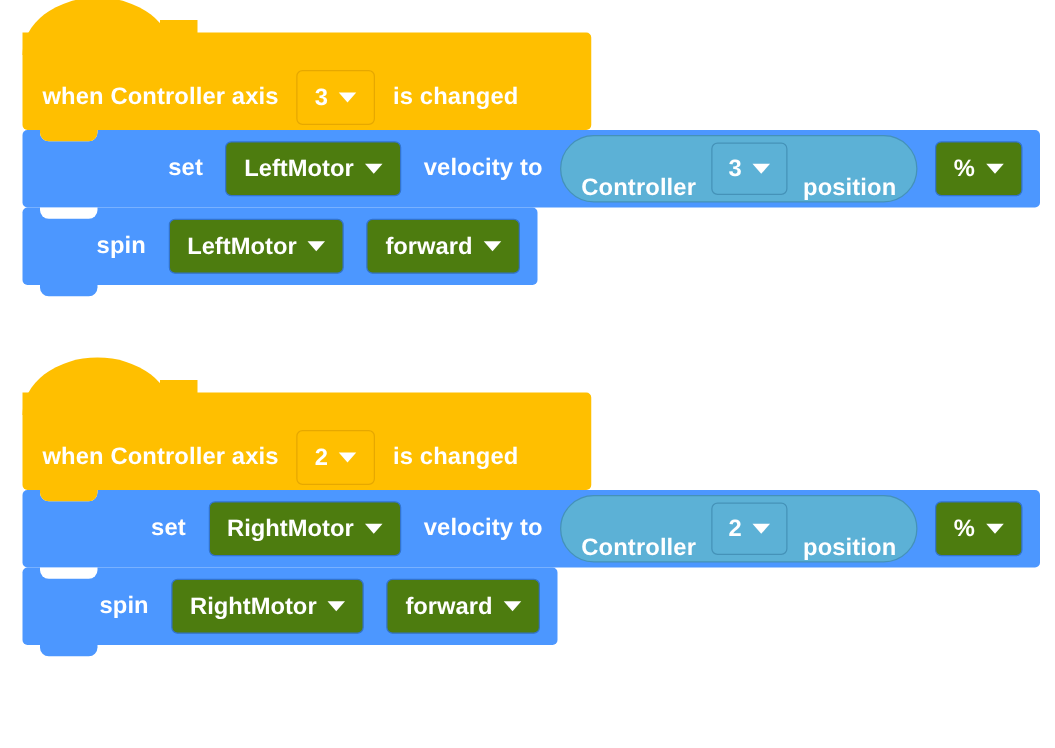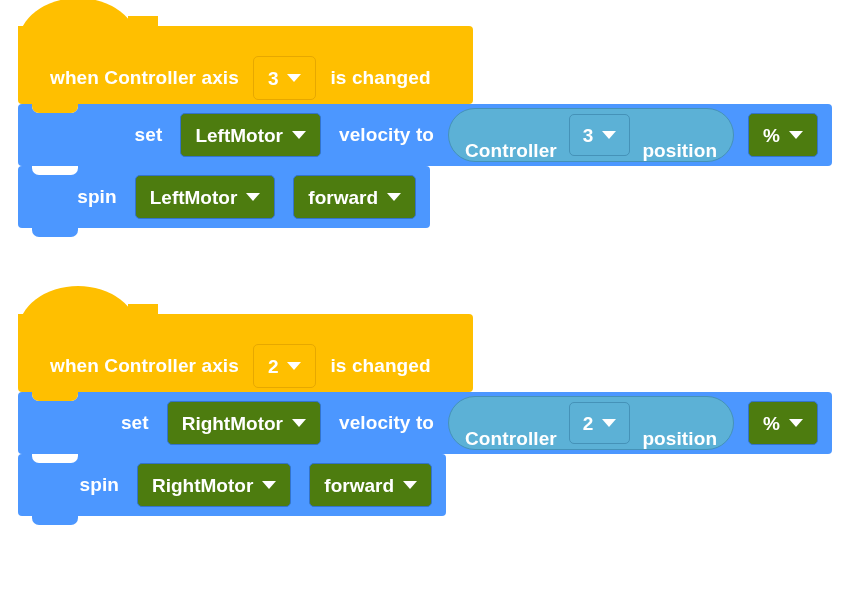--- a/index.html
+++ b/index.html
@@ -32,21 +32,21 @@
     background:#FFBF00;
     border-radius:60px 60px 0 0 / 46px 46px 0 0;
   }
   .hat .dome:after{
     content:"";position:absolute;left:110px;top:18px;
     width:30px;height:28px;background:#FFBF00;
   }
   .hat-row{
     position:relative;z-index:2;
     display:flex;align-items:center;
-    height:52px;padding:0 32px;
+    height:52px;padding:0 16px;
     width:100%;box-sizing:border-box;
   }
 
   
   .cmd{
     position:relative;
     min-height:62px;
     background:#4C97FF;
     border-radius:4px;
     display:flex;align-items:center;

